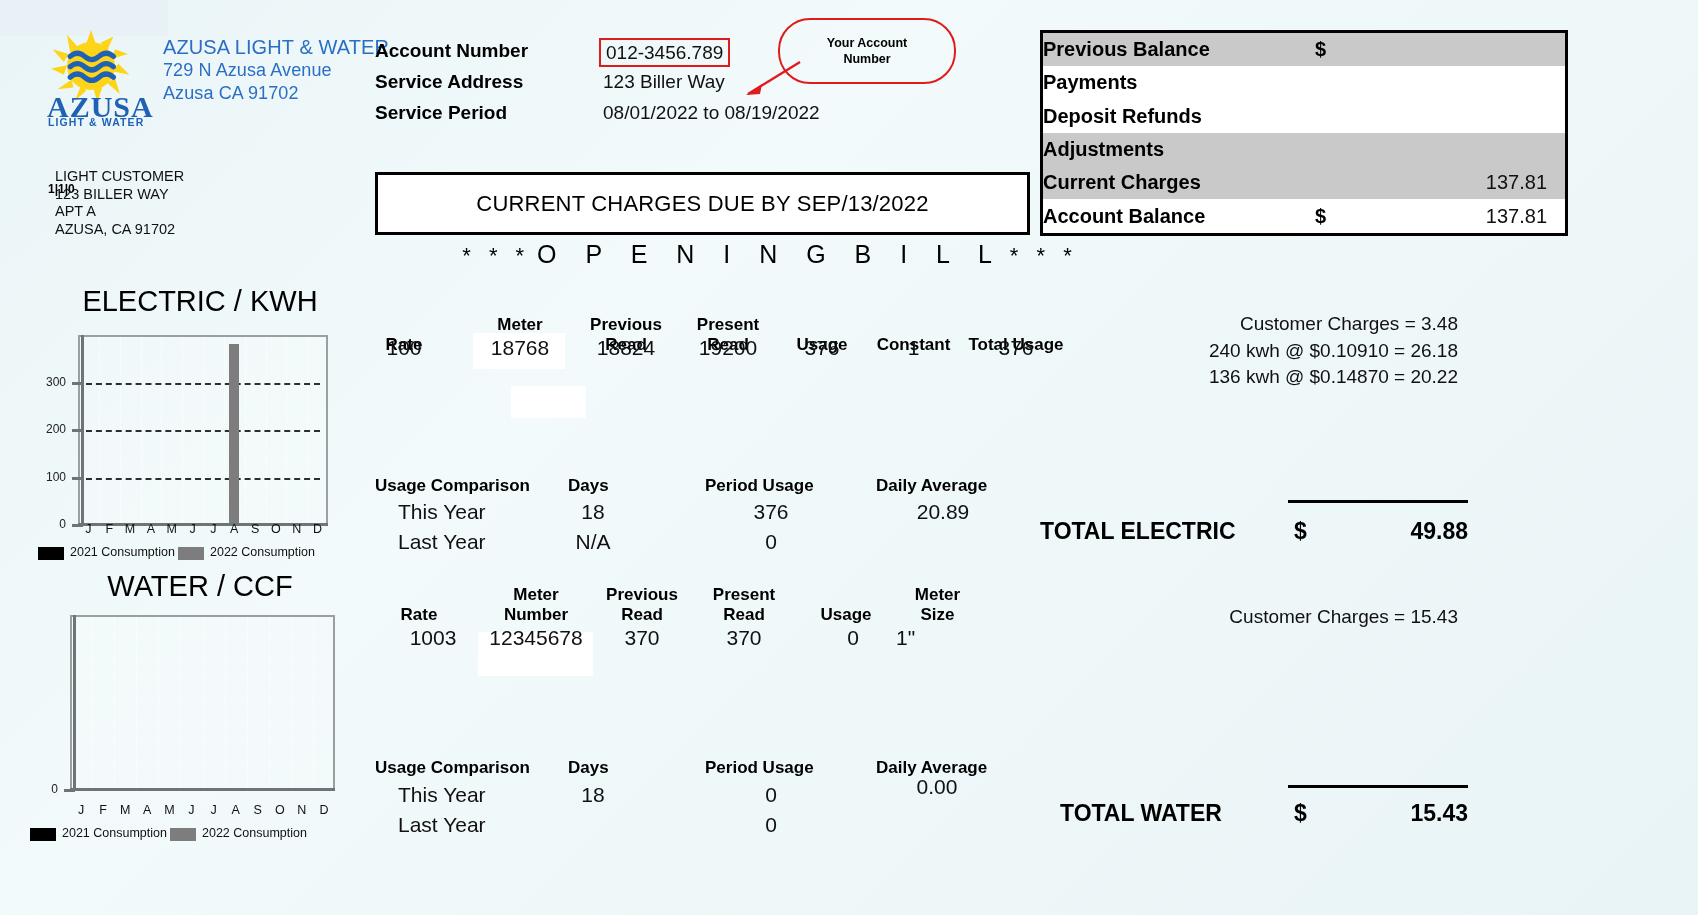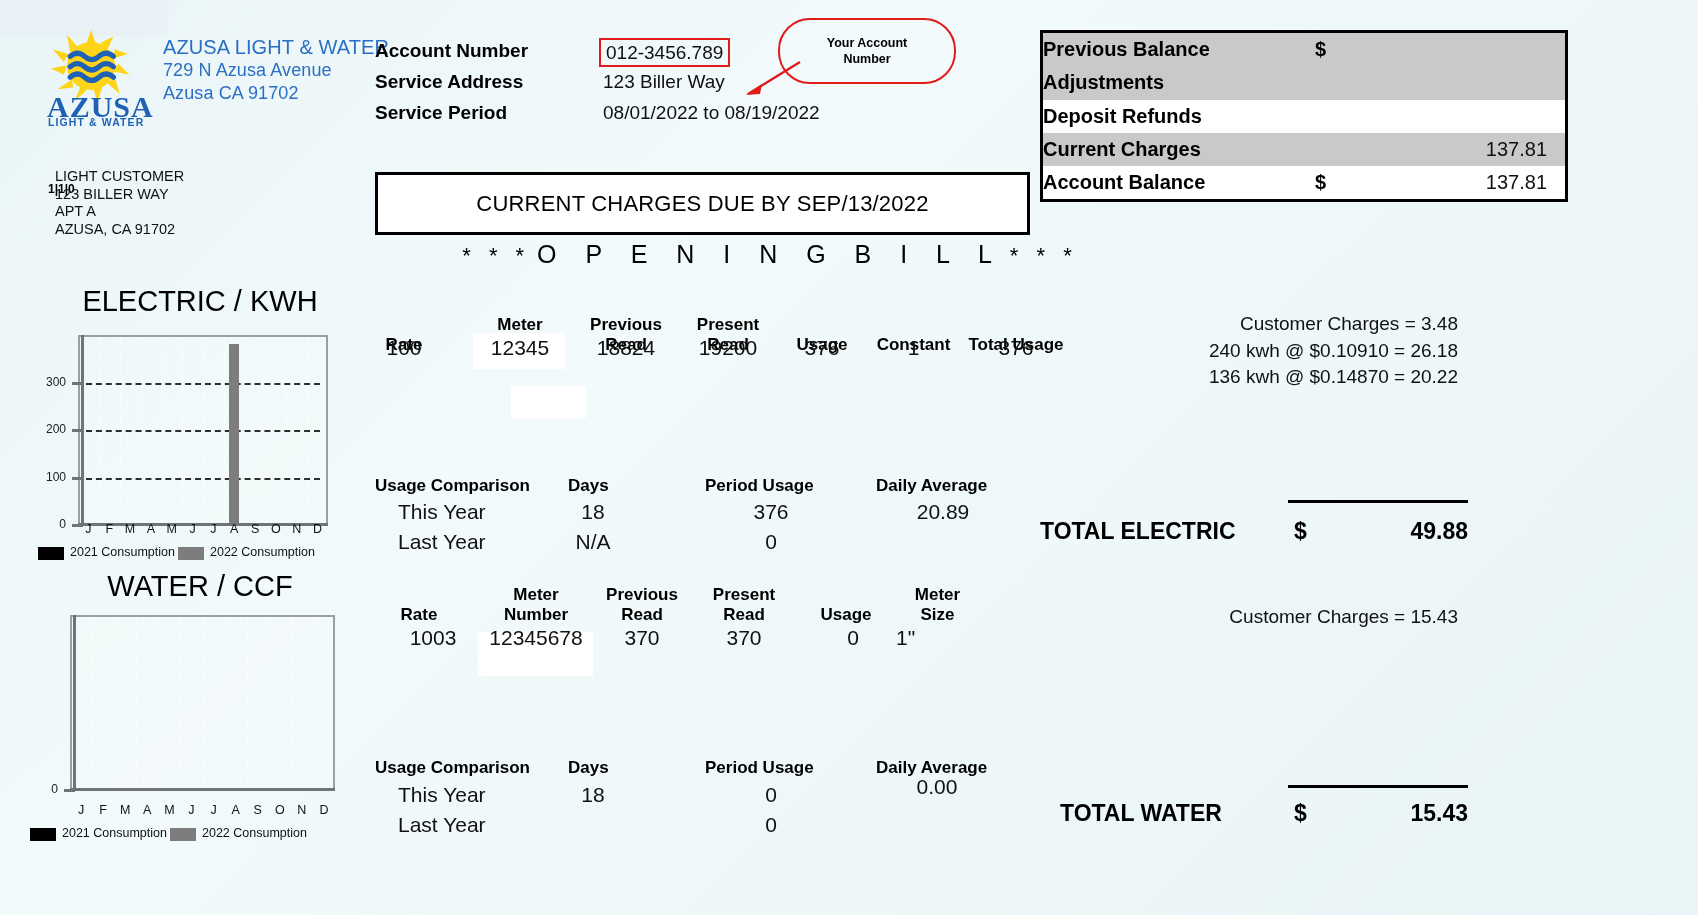--- a/index.html
+++ b/index.html
@@ -202,27 +202,32 @@
   <span class="words">O P E N I N G   B I L L</span>
   <span class="stars">* * *</span>
 </div>
 
 <div id="balance-table">
   <div class="bal-row shaded">
     <span class="bal-label">Previous Balance</span>
     <span class="bal-dollar">$</span>
     <span class="bal-amount"></span>
   </div>
+  <div class="bal-row">
+    <span class="bal-label">Payments</span>
+    <span class="bal-dollar"></span>
+    <span class="bal-amount"></span>
+  </div>
+  <div class="bal-row">
+    <span class="bal-label">Deposit Refunds</span>
+    <span class="bal-dollar"></span>
+    <span class="bal-amount"></span>
+  </div>
   <div class="bal-row shaded">
     <span class="bal-label">Adjustments</span>
-    <span class="bal-dollar"></span>
-    <span class="bal-amount"></span>
-  </div>
-  <div class="bal-row">
-    <span class="bal-label">Deposit Refunds</span>
     <span class="bal-dollar"></span>
     <span class="bal-amount"></span>
   </div>
   <div class="bal-row shaded">
     <span class="bal-label">Current Charges</span>
     <span class="bal-dollar"></span>
     <span class="bal-amount">137.81</span>
   </div>
   <div class="bal-row">
     <span class="bal-label">Account Balance</span>
@@ -239,21 +244,21 @@
 <div class="meter-head" style="left:682px; top:315px; width:92px;">Present</div>
 <div class="meter-head" style="left:682px; top:335px; width:92px;">Read</div>
 <div class="meter-head" style="left:782px; top:335px; width:80px;">Usage</div>
 <div class="meter-head" style="left:866px; top:335px; width:95px;">Constant</div>
 <div class="meter-head" style="left:960px; top:335px; width:112px;">Total Usage</div>
 
 <div class="white-patch" style="left:473px; top:333px; width:92px; height:36px;"></div>
 <div class="white-patch" style="left:511px; top:386px; width:75px; height:32px;"></div>
 
 <div class="meter-val" style="left:368px; top:336px; width:72px;">100</div>
-<div class="meter-val" style="left:470px; top:336px; width:100px;">12345</div>
+<div class="meter-val" style="left:470px; top:336px; width:100px;">18768</div>
 <div class="meter-val" style="left:578px; top:336px; width:96px;">18824</div>
 <div class="meter-val" style="left:682px; top:336px; width:92px;">19200</div>
 <div class="meter-val" style="left:782px; top:336px; width:80px;">376</div>
 <div class="meter-val" style="left:866px; top:336px; width:95px;">1</div>
 <div class="meter-val" style="left:960px; top:336px; width:112px;">376</div>
 
 <div class="charge-line" style="left:1100px; top:313px; width:358px;">Customer Charges = 3.48</div>
 <div class="charge-line" style="left:1100px; top:340px; width:358px;">240 kwh @ $0.10910 = 26.18</div>
 <div class="charge-line" style="left:1100px; top:366px; width:358px;">136 kwh @ $0.14870 = 20.22</div>
 

